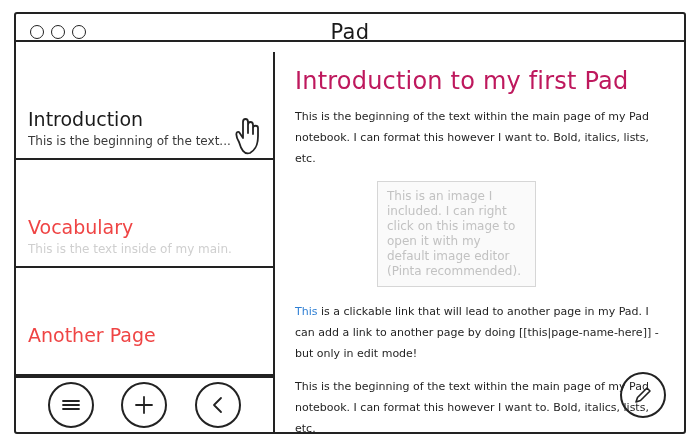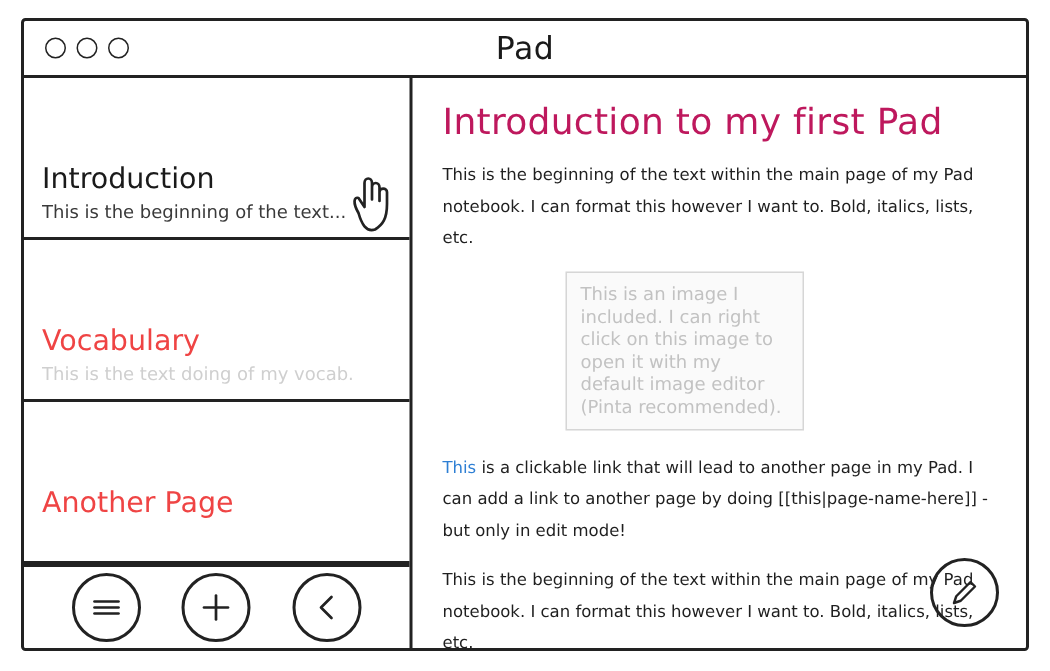--- a/index.html
+++ b/index.html
@@ -23,21 +23,21 @@
     height: 422px;
     border: 2px solid #222222;
     border-radius: 3px;
     box-sizing: border-box;
     background: #ffffff;
   }
 
   
   #titlebar {
     position: relative;
-    height: 38px;
+    height: 28px;
     border-bottom: 2px solid #222222;
     box-sizing: border-box;
   }
   #window-controls {
     position: absolute;
     left: 14px;
     top: 11px;
     display: flex;
     gap: 7px;
   }
@@ -203,21 +203,21 @@
         <div class="page-item">
           <div class="page-title">Introduction</div>
           <div class="page-snippet">This is the beginning of the text...</div>
           <svg id="cursor-hand" viewBox="0 0 34 40">
             <path d="M8 26 C4 19, 5 15, 8 16 L12 22 L12 6 C12 2, 17 2, 17 6 L17 17 L17 9 C17 5, 22 5, 22 9 L22 18 L22 12 C22 9, 27 9, 27 12 L27 20 C27 30, 24 34, 19 37 C13 39, 10 33, 8 26 Z" fill="#ffffff" stroke="#222222" stroke-width="1.8" stroke-linejoin="round"></path>
           </svg>
         </div>
 
         <div class="page-item dim">
           <div class="page-title">Vocabulary</div>
-          <div class="page-snippet">This is the text doing of my vocab.</div>
+          <div class="page-snippet">This is the text inside of my main.</div>
         </div>
 
         <div class="page-item dim">
           <div class="page-title">Another Page</div>
         </div>
 
       </div>
 
       <div id="sidebar-toolbar">
         <div class="round-btn">

